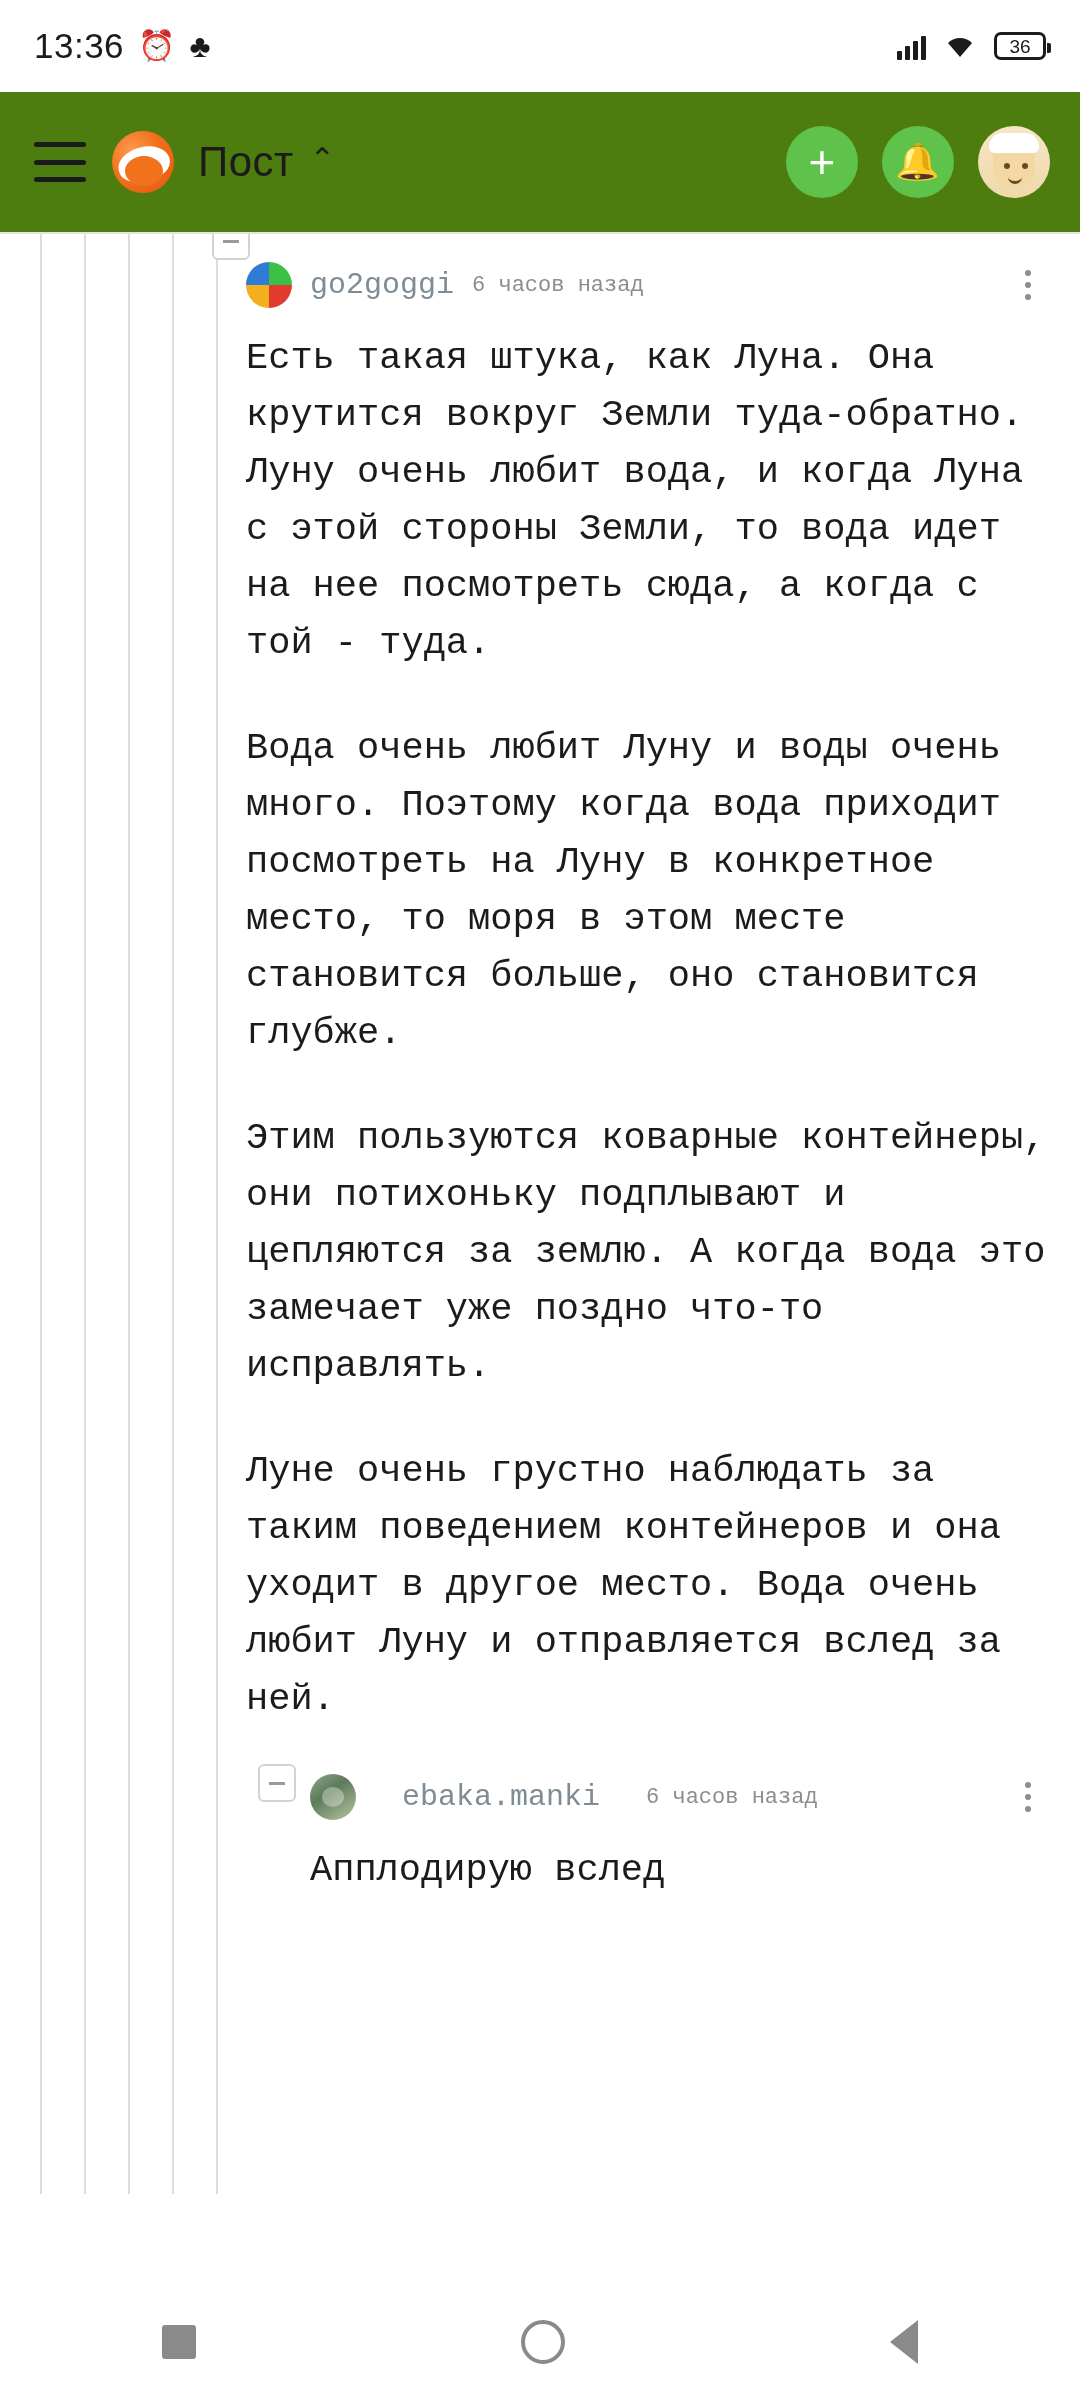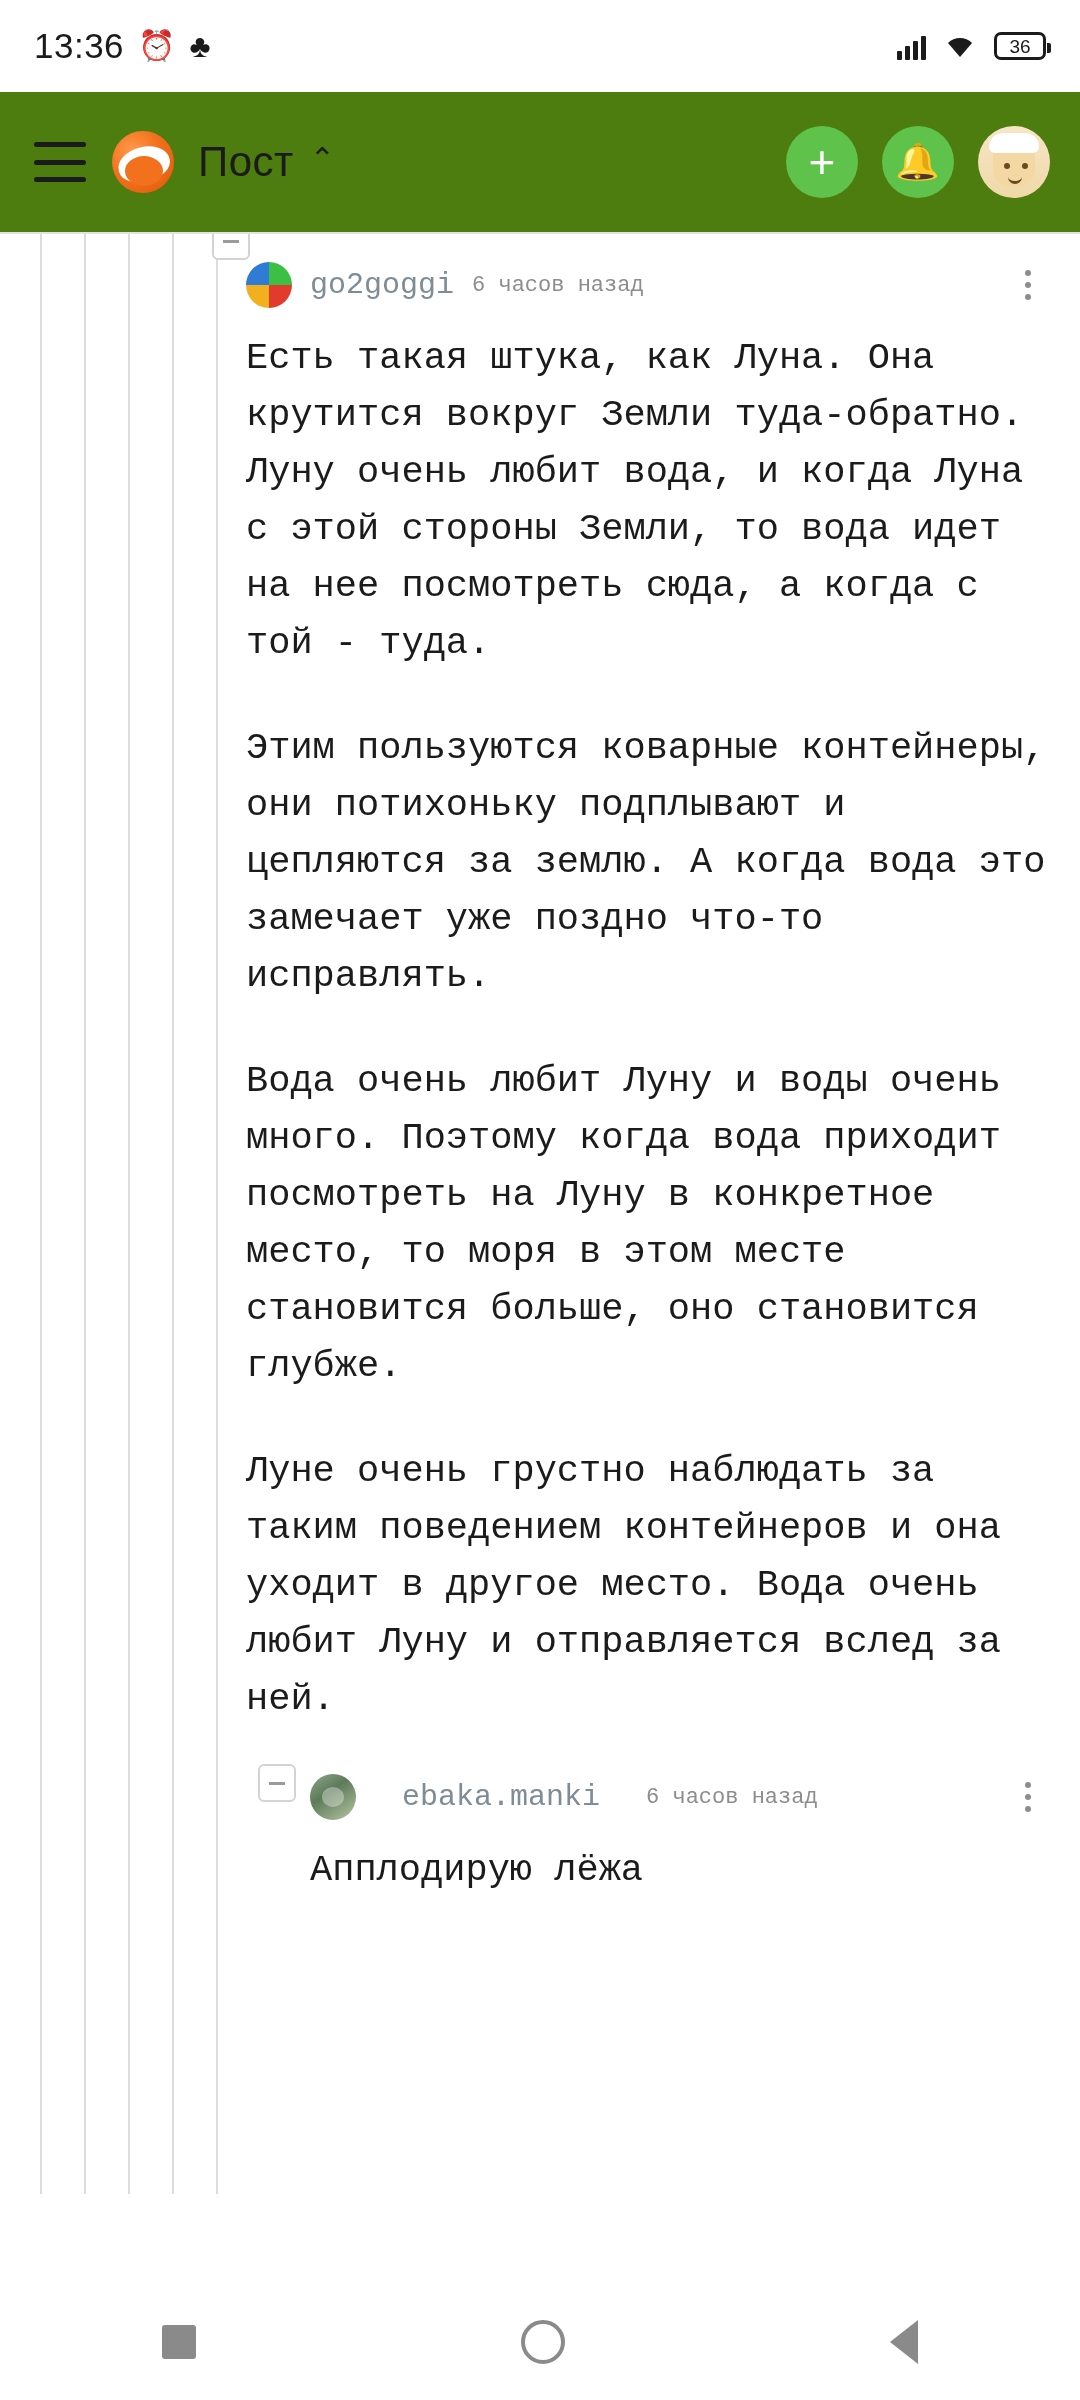--- a/index.html
+++ b/index.html
@@ -502,43 +502,43 @@
       <span class="timestamp">6 часов назад</span>
       <div class="head-spacer"></div>
       <div class="kebab">
           <i></i>
           <i></i>
           <i></i>
         </div>
     </div>
     <div class="comment-body">
       <p>Есть такая штука, как Луна. Она крутится вокруг Земли туда-обратно. Луну очень любит вода, и когда Луна с этой стороны Земли, то вода идет на нее посмотреть сюда, а когда с той - туда.</p>
+      <p>Вода очень любит Луну и воды очень много. Поэтому когда вода приходит посмотреть на Луну в конкретное место, то моря в этом месте становится больше, оно становится глубже.</p>
       <p>Этим пользуются коварные контейнеры, они потихоньку подплывают и цепляются за землю. А когда вода это замечает уже поздно что-то исправлять.</p>
-      <p>Вода очень любит Луну и воды очень много. Поэтому когда вода приходит посмотреть на Луну в конкретное место, то моря в этом месте становится больше, оно становится глубже.</p>
       <p>Луне очень грустно наблюдать за таким поведением контейнеров и она уходит в другое место. Вода очень любит Луну и отправляется вслед за ней.</p>
     </div>
   </div>
 
   <div class="comment reply-comment">
     <div class="collapse-box" style="left:258px; top:0;">
       <i></i>
     </div>
     <div class="comment-head" style="margin-top:36px;gap:28px;">
       <div class="mini-avatar manki"></div>
       <span class="username">ebaka.manki</span>
       <span class="timestamp">6 часов назад</span>
       <div class="head-spacer"></div>
       <div class="kebab">
           <i></i>
           <i></i>
           <i></i>
         </div>
     </div>
     <div class="comment-body">
-      <p>Апплодирую лёжа</p>
+      <p>Апплодирую вслед</p>
     </div>
   </div>
 
 </div>
 
 <div class="nav-bar">
   <div class="nav-square"></div>
   <div class="nav-circle"></div>
   <div class="nav-back"></div>
 </div>

